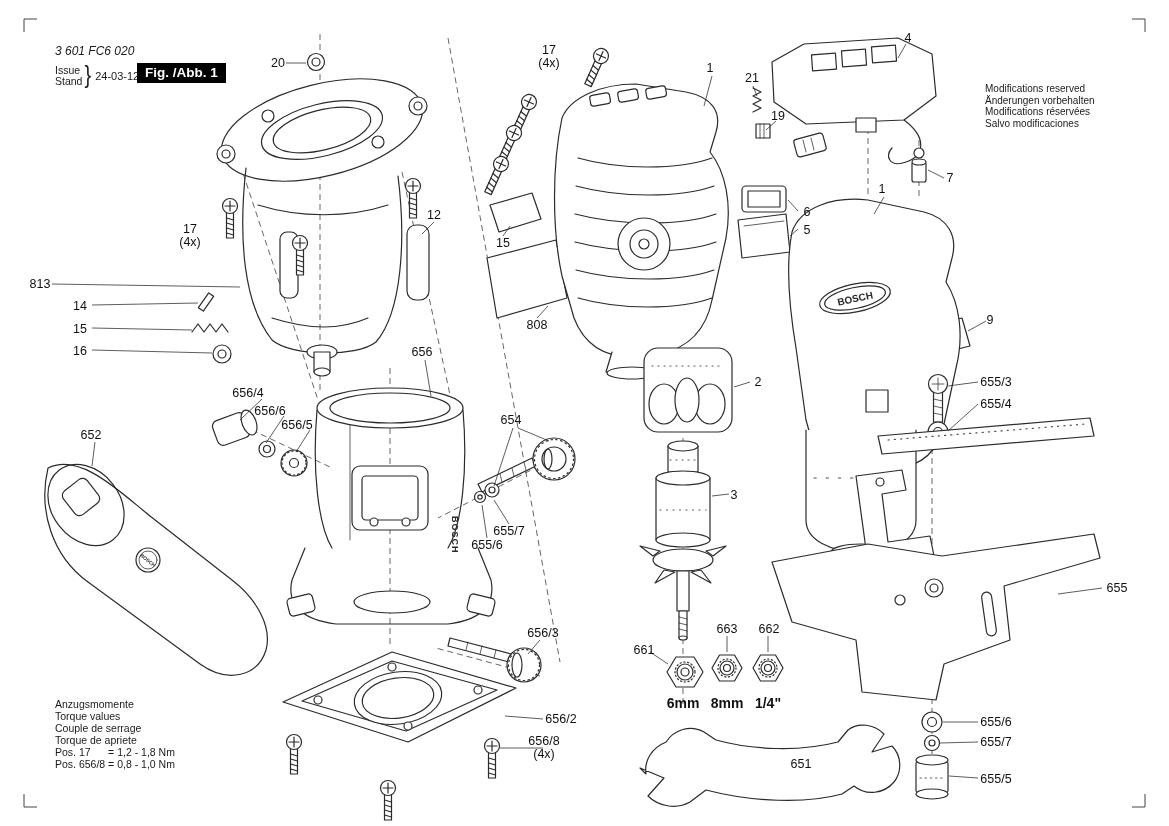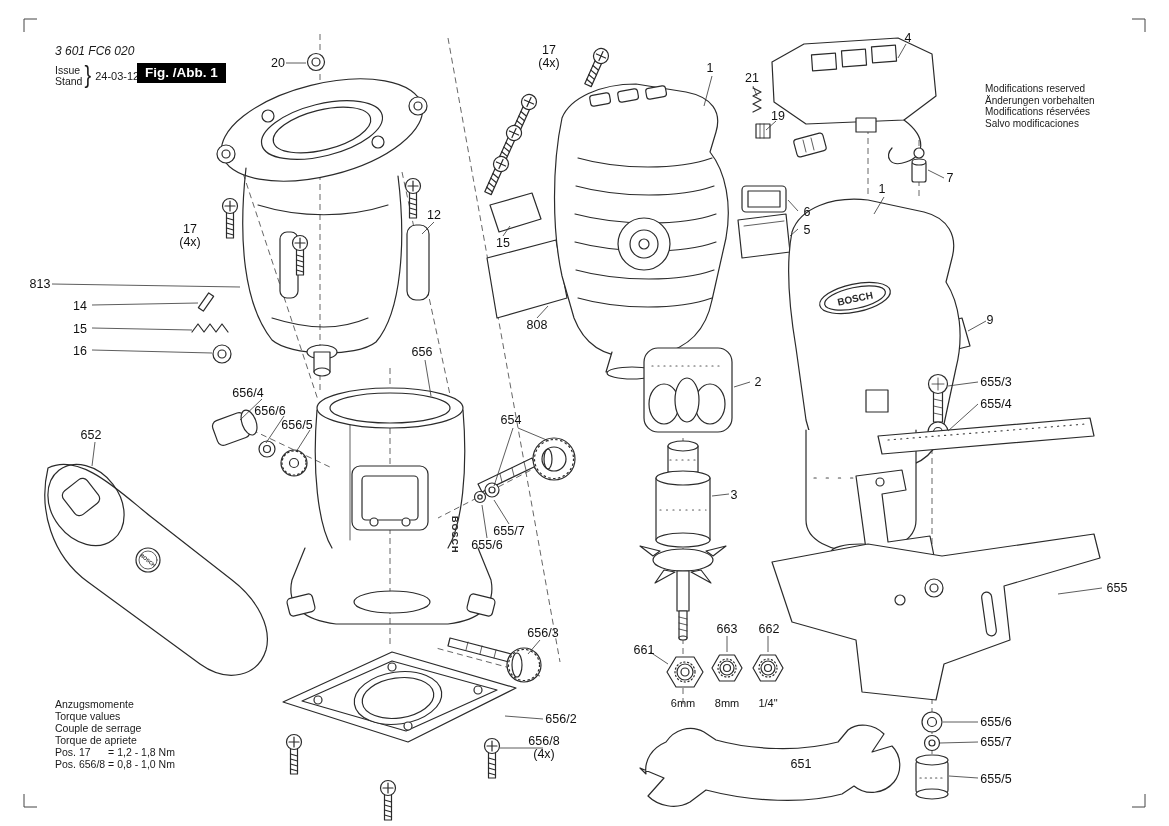--- a/index.html
+++ b/index.html
@@ -7,21 +7,21 @@
         font-family:"Liberation Sans",sans-serif;color:#1a1a1a;overflow:hidden;}
   svg{position:absolute;left:0;top:0;}
   .part *{stroke:#2b2b2b;stroke-width:1.2;fill:#ffffff;stroke-linejoin:round;stroke-linecap:round;}
   .part .nf{fill:none;}
   .part .thin{stroke-width:.75;fill:none;}
   .dash line{stroke:#555;stroke-width:.9;stroke-dasharray:6 4;}
   .leader line{stroke:#333;stroke-width:.8;}
   .reg path{stroke:#444;stroke-width:1;fill:none;}
   .pl{position:absolute;transform:translate(-50%,-50%);font-size:12.5px;line-height:13px;
       text-align:center;white-space:pre-line;color:#111;}
-  .pl.b{font-weight:normal;font-size:11px;}
+  .pl.b{font-weight:bold;font-size:14px;}
   #hdr{position:absolute;left:55px;top:44px;font-size:12px;}
   #hdr .pn{font-size:12px;margin-bottom:6px;font-style:italic;}
   #issue-row{display:flex;align-items:center;gap:2px;}
   #issue-col{display:flex;flex-direction:column;font-size:10.5px;line-height:11px;}
   #brace{font-size:20px;font-weight:300;transform:scaleY(1.15);}
   #date{font-size:11px;margin-left:2px;}
   #figbox{position:absolute;left:137px;top:63px;background:#000;color:#fff;font-weight:bold;
           font-size:13.5px;padding:2px 8px 3px 8px;}
   #mods{position:absolute;left:985px;top:43px;font-size:10px;line-height:11.5px;margin-top:40px;}
   #torque{position:absolute;left:55px;top:698px;font-size:10.5px;line-height:12px;}

